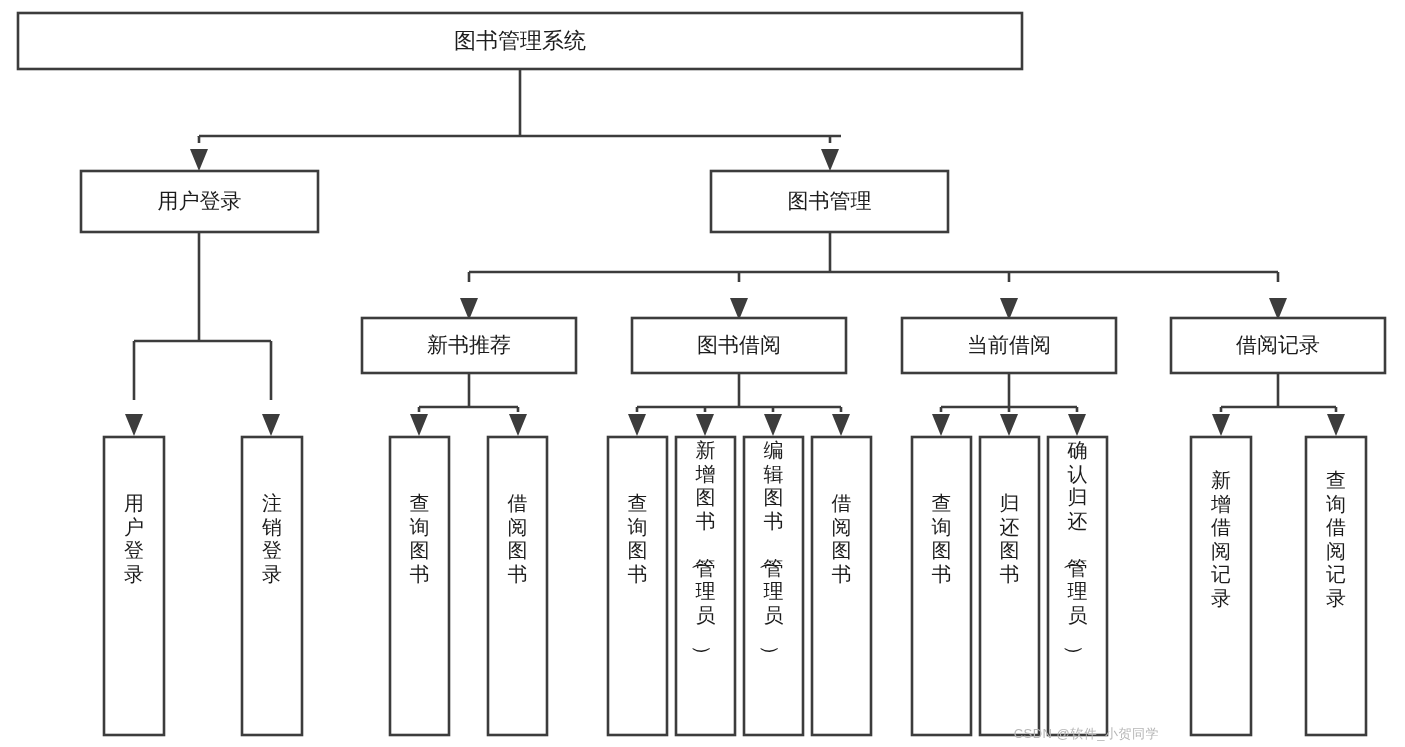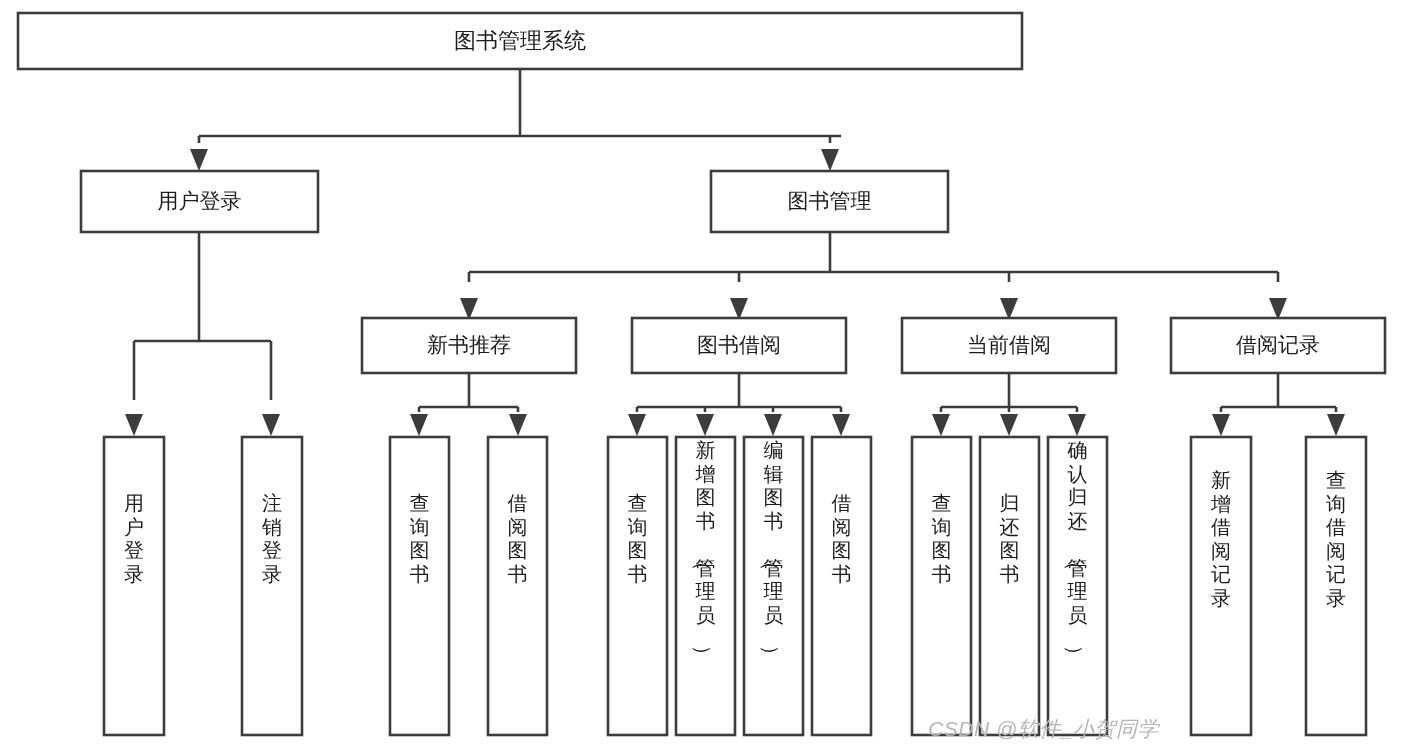--- a/index.html
+++ b/index.html
@@ -56,26 +56,25 @@
     fill: #1c1c1c;
     font-family: "Liberation Sans", "DejaVu Sans", sans-serif;
     font-size: 20px;
     text-anchor: middle;
   }
   .watermark {
     position: absolute;
     right: 8px;
     bottom: 4px;
     font-family: "Liberation Sans", "DejaVu Sans", sans-serif;
-    font-size: 21px;
+    font-size: 13px;
     color: #b6b6b6;
     letter-spacing: 0.5px;
     white-space: nowrap;
     user-select: none;
-    font-style: italic;
   }
 </style>
 </head>
 <body>
 
 <div id="stage">
 
   <svg class="diagram" viewBox="0 0 1405 747" xmlns="http://www.w3.org/2000/svg">
 
     <defs>

